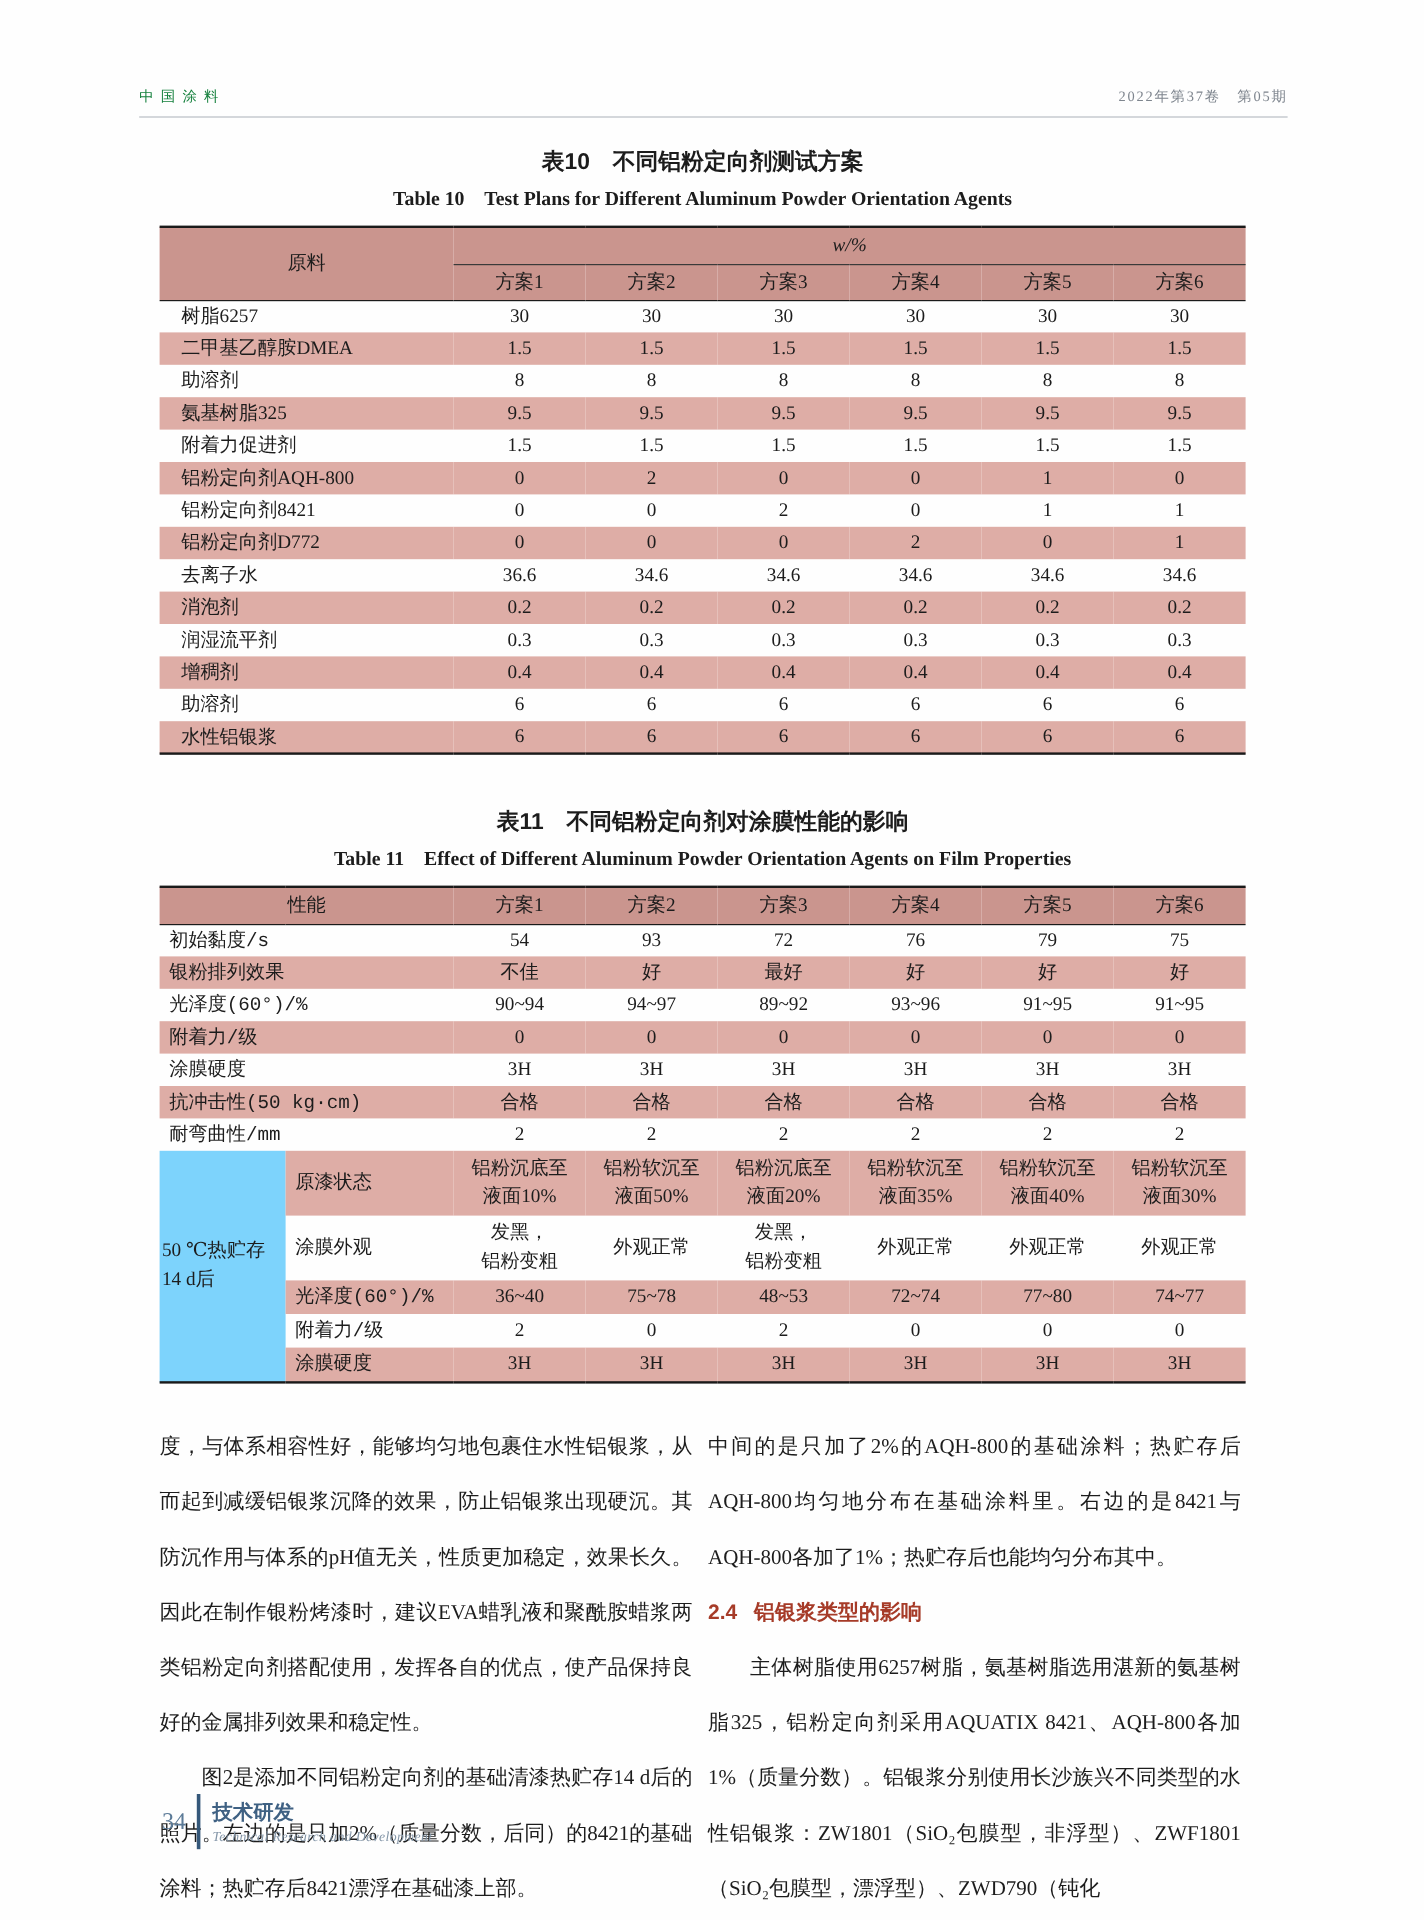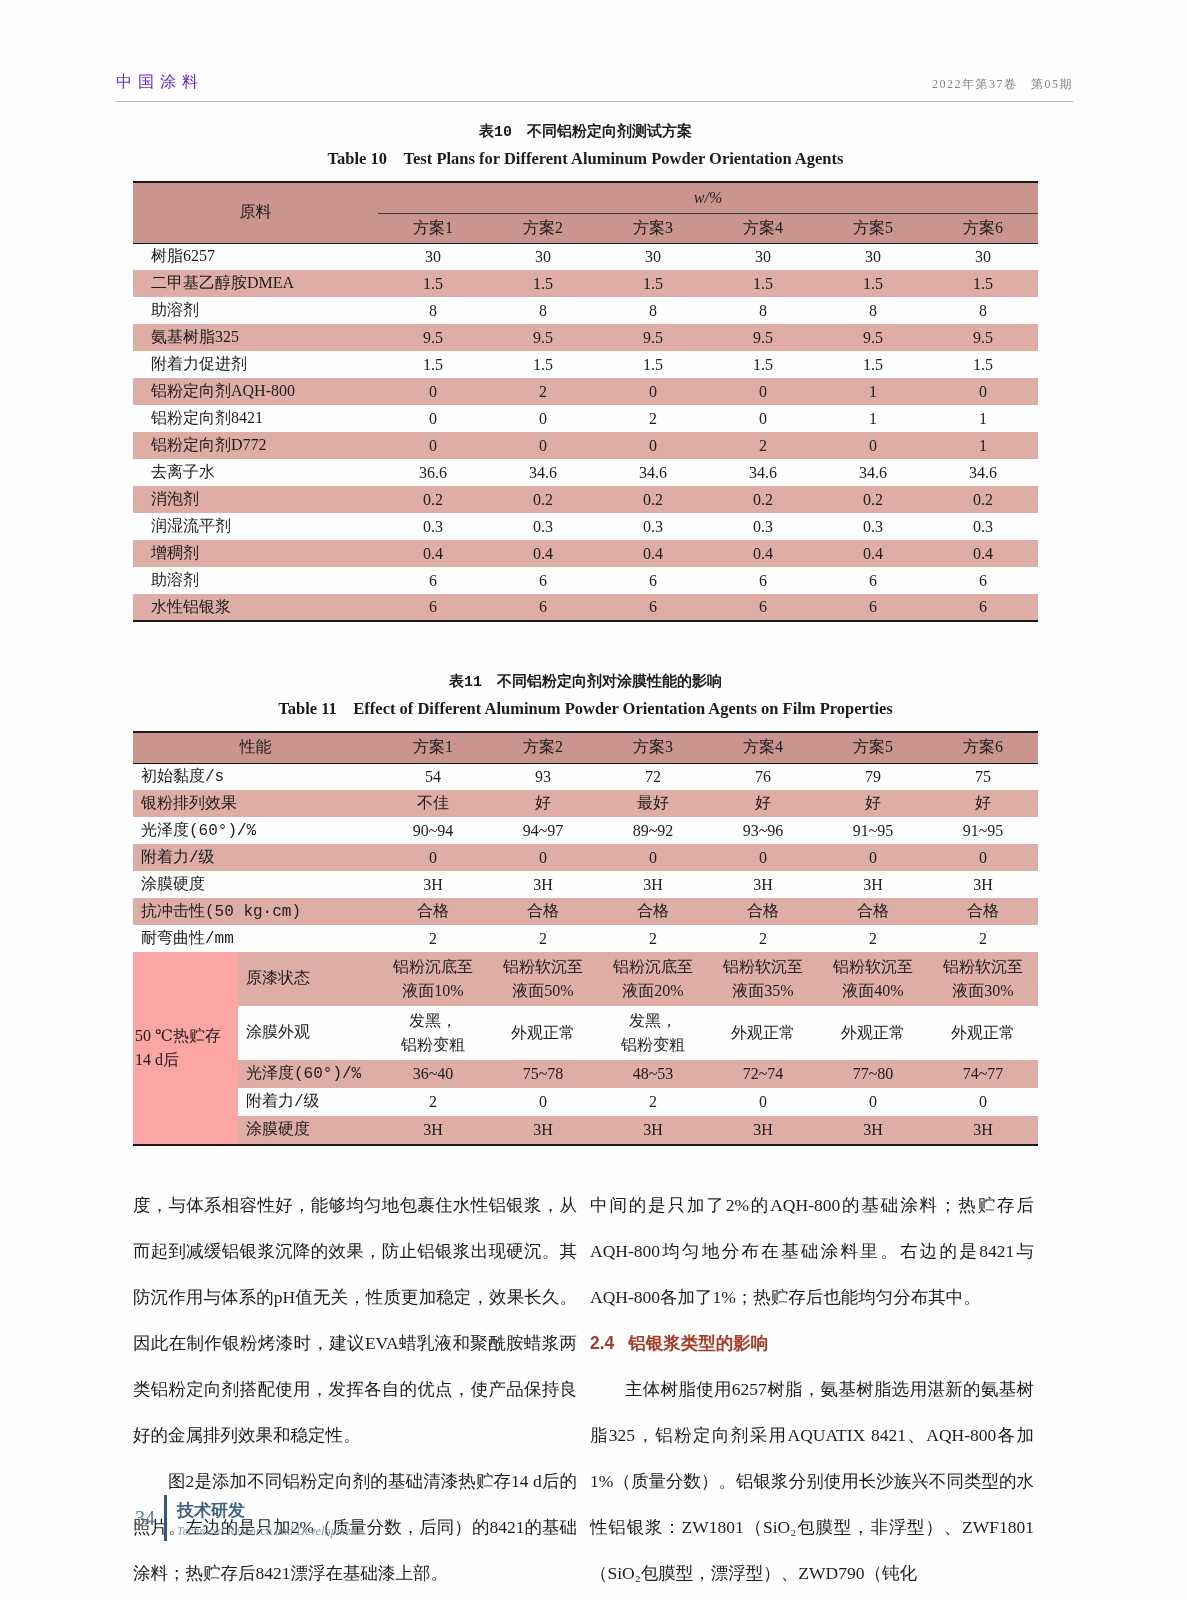--- a/index.html
+++ b/index.html
@@ -10,41 +10,41 @@
     font-family:"Liberation Serif","DejaVu Serif",serif;
     overflow:hidden;
   }
 
   
   .pageheader {
     position:absolute; left:116px; top:72px; width:957px;
     display:flex; justify-content:space-between; align-items:flex-end;
     border-bottom:1px solid #b8bdc4; padding-bottom:8px;
   }
-  .journal  { font-family:Liberation Sans, sans-serif; font-size:16px; color:#6d28d9; letter-spacing:6px; }
+  .journal  { font-family:Liberation Sans, sans-serif; font-size:12px; color:#15803d; letter-spacing:6px; }
   .issue    { font-size:12px; color:#7e858e; letter-spacing:1.5px;text-align:right; }
 
   
   .tablewrap { position:absolute; left:133px; width:905px; }
   #t10wrap { top:122px; }
   #t11wrap { top:672px; }
-  .title-zh { text-align:center; font-family:Liberation Mono, monospace; font-weight:bold; font-size:15px; margin:0 0 7px 0; }
+  .title-zh { text-align:center; font-family:Liberation Sans, sans-serif; font-weight:bold; font-size:19px; margin:0 0 7px 0; }
   .title-en { text-align:center; font-family:"Liberation Serif","DejaVu Serif",serif; font-weight:bold; font-size:16.5px; margin:0 0 11px 0; }
 
   table {
     border-collapse:collapse; width:905px; table-layout:fixed;
     font-size:16px;
     border-top:2px solid #1a1a1a; border-bottom:2px solid #1a1a1a;
   }
   thead th { background:#ca958e; font-weight:normal; }
   thead { border-bottom:1.5px solid #1a1a1a; }
   th, td { text-align:center; padding:0 2px; white-space:pre-line; }
   tbody td { height:27px; }
   tr.shade td { background:#deada6; }
-  tr.shade td.grp, td.grp { background:#fca5a5; }
+  tr.shade td.grp, td.grp { background:#7dd3fc; }
   td.lbl { text-align:left; }
   #t10 td.lbl { padding-left:18px; }
   #t11 td.lbl { padding-left:8px;font-family:Liberation Mono, monospace; }
   .hrow1 th { height:31px; }
   .hrow2 th { height:30px; }
   th.wcell { font-style:italic; border-bottom:1px solid #3a3a3a; }
   #t11 thead th { height:31px; }
   tbody.grouptb td { line-height:24px; padding:3px 2px; height:auto; }
   tbody.grouptb td.oneline { height:28px; line-height:22px; }
   td.grp { text-align:left; padding-left:8px; line-height:26px; }

